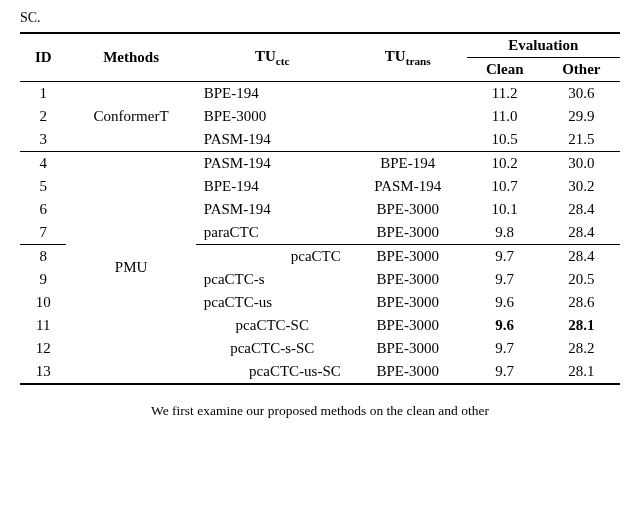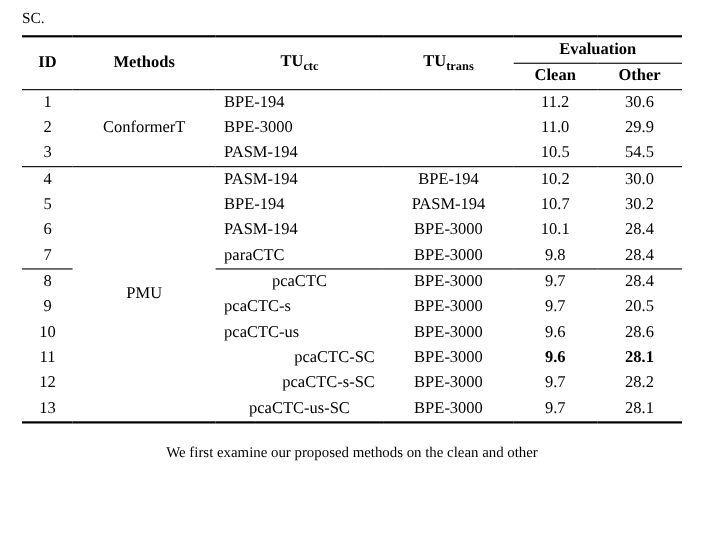--- a/index.html
+++ b/index.html
@@ -79,21 +79,21 @@
         <td style="text-align: left;">BPE-3000</td>
         <td></td>
         <td>11.0</td>
         <td>29.9</td>
       </tr>
       <tr>
         <td>3</td>
         <td style="text-align: left;">PASM-194</td>
         <td></td>
         <td>10.5</td>
-        <td>54.5</td>
+        <td>21.5</td>
       </tr>
       <tr class="group-separator">
         <td style="border-top: 1px solid rgb(0, 0, 0);">4</td>
         <td rowspan="10" style="border-top: 1px solid rgb(0, 0, 0);">PMU</td>
         <td style="text-align: left; border-top: 1px solid rgb(0, 0, 0);">PASM-194</td>
         <td style="border-top: 1px solid rgb(0, 0, 0);">BPE-194</td>
         <td style="border-top: 1px solid rgb(0, 0, 0);">10.2</td>
         <td style="border-top: 1px solid rgb(0, 0, 0);">30.0</td>
       </tr>
       <tr>
@@ -112,56 +112,56 @@
       </tr>
       <tr>
         <td>7</td>
         <td style="text-align: left; margin-top: 36px;">paraCTC</td>
         <td>BPE-3000</td>
         <td>9.8</td>
         <td>28.4</td>
       </tr>
       <tr>
         <td style="border-top: 1px solid rgb(0, 0, 0);">8</td>
-        <td style="text-align: center; border-top: 1px solid rgb(0, 0, 0);">pcaCTC</td>
+        <td style="text-align: right; border-top: 1px solid rgb(0, 0, 0);">pcaCTC</td>
         <td style="border-top: 1px solid rgb(0, 0, 0);">BPE-3000</td>
         <td style="border-top: 1px solid rgb(0, 0, 0);">9.7</td>
         <td style="border-top: 1px solid rgb(0, 0, 0);">28.4</td>
       </tr>
       <tr>
         <td>9</td>
         <td style="text-align: left;">pcaCTC-s</td>
         <td>BPE-3000</td>
         <td>9.7</td>
         <td>20.5</td>
       </tr>
       <tr>
         <td>10</td>
         <td style="text-align: left;">pcaCTC-us</td>
         <td>BPE-3000</td>
         <td>9.6</td>
         <td>28.6</td>
       </tr>
       <tr>
         <td>11</td>
-        <td style="text-align: right;">pcaCTC-SC</td>
+        <td style="text-align: center;">pcaCTC-SC</td>
         <td>BPE-3000</td>
         <td class="bold-cell">9.6</td>
         <td class="bold-cell">28.1</td>
       </tr>
       <tr>
         <td>12</td>
-        <td style="text-align: right; margin-left: 29px;">pcaCTC-s-SC</td>
+        <td style="text-align: center; margin-left: 29px;">pcaCTC-s-SC</td>
         <td>BPE-3000</td>
         <td>9.7</td>
         <td>28.2</td>
       </tr>
       <tr class="border-bottom-thick">
         <td style="border-bottom: 2px solid rgb(0, 0, 0);">13</td>
-        <td style="text-align: center; border-bottom: 2px solid rgb(0, 0, 0);">pcaCTC-us-SC</td>
+        <td style="text-align: right; border-bottom: 2px solid rgb(0, 0, 0);">pcaCTC-us-SC</td>
         <td style="border-bottom: 2px solid rgb(0, 0, 0);">BPE-3000</td>
         <td style="border-bottom: 2px solid rgb(0, 0, 0);">9.7</td>
         <td style="border-bottom: 2px solid rgb(0, 0, 0);">28.1</td>
       </tr>
     </tbody>
 </table>
 
 <div class="bottom-text">We first examine our proposed methods on the clean and other</div>
 
 </body></html>

